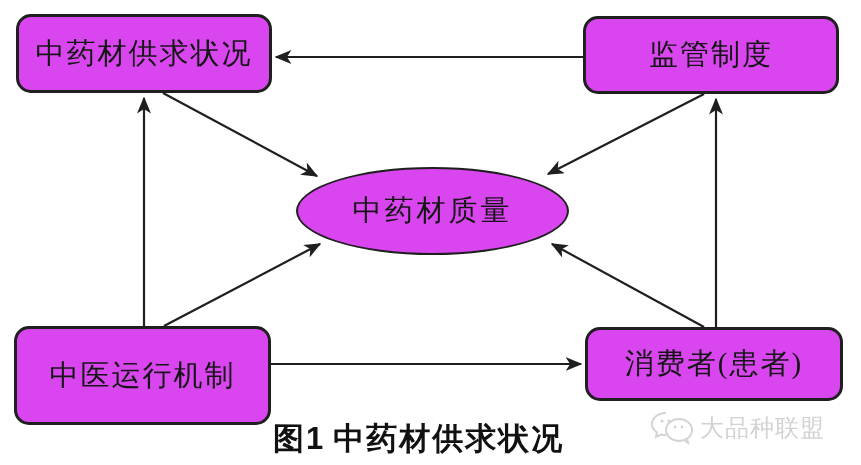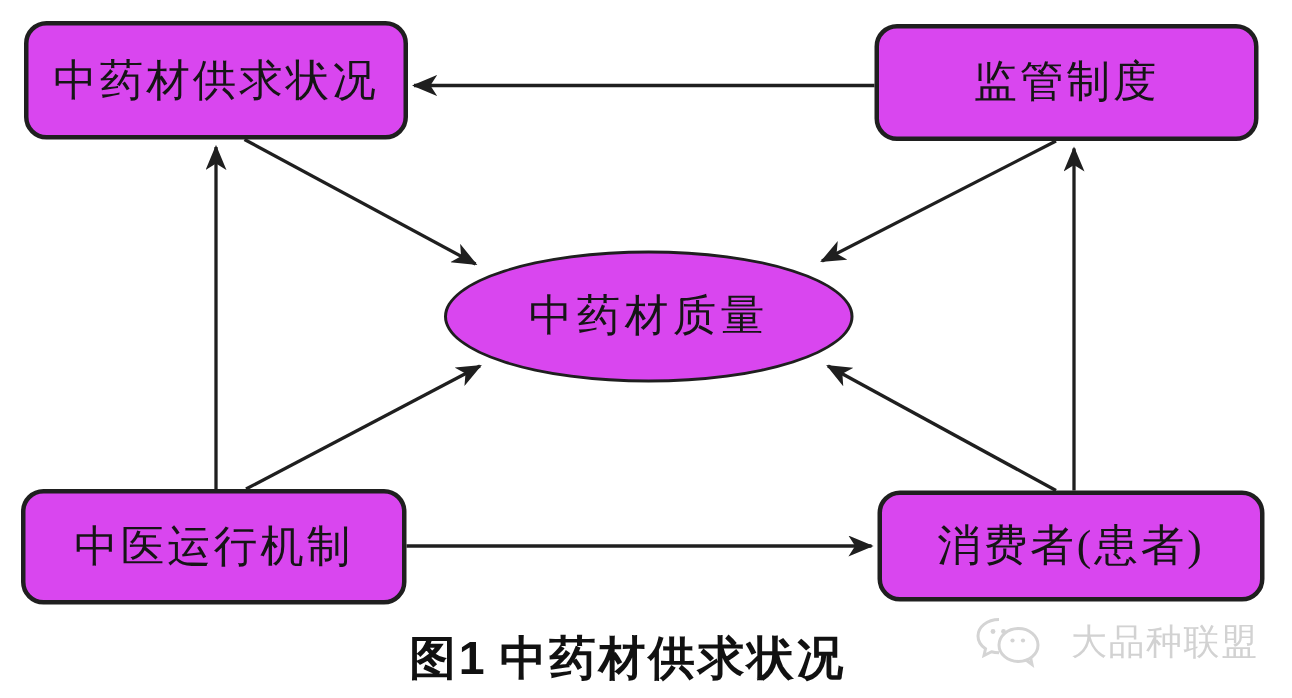--- a/index.html
+++ b/index.html
@@ -36,21 +36,21 @@
   .node.box {
     border: 3px solid #1f1f1f;
     border-radius: 15px;
   }
   .node.oval {
     border: 2.5px solid #1f1f1f;
     border-radius: 50%;
   }
   .node-supply   { left: 16px;  top: 14px;  width: 256px; height: 79px; }
   .node-regulation { left: 583px; top: 16px;  width: 256px; height: 78px; }
-  .node-mechanism  { left: 14px;  top: 326px; width: 257px; height: 77px; }
+  .node-mechanism  { left: 14px;  top: 326px; width: 257px; height: 99px; }
   .node-consumer   { left: 585px; top: 327px; width: 258px; height: 74px; }
   .node-quality    { left: 296px; top: 167px; width: 273px; height: 88px; letter-spacing: 3px; }
 
   .caption {
     position: absolute;
     left: 0;
     top: 418px;
     width: 861px;
     text-align: center;
     transform: translateX(-12px);
@@ -61,21 +61,21 @@
     white-space: nowrap;
   }
   .caption .figno { margin-right: 8px; }
 
   .watermark {
     position: absolute;
     left: 648px;
     top: 410px;
     display: flex;
     align-items: center;
-    gap: 18px;
+    gap: 4px;
     color: #d2d2d2;
     font-size: 24px;
     letter-spacing: 1px;
     white-space: nowrap;
   }
   .watermark svg { display: block; }
 </style>
 </head>
 <body>
 

